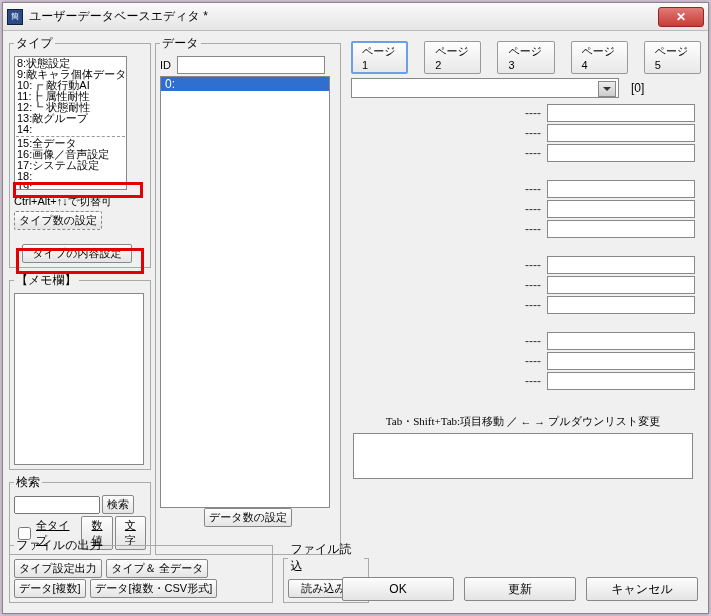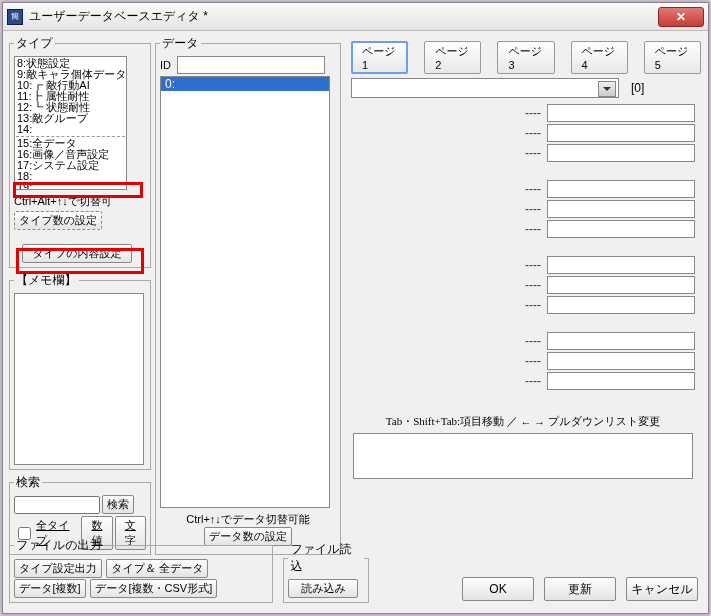--- a/index.html
+++ b/index.html
@@ -45,21 +45,21 @@
 .slot { display: flex; align-items: center; gap: 6px; margin: 2px 0; }
 .slot .dash { width: 190px; text-align: right; font-size: 12px; color: #333; }
 .slot .tf { width: 148px; height: 18px; background: #fff; border: 1px solid #888; }
 .block-gap { height: 14px; }
 .right-hint { font-size: 11px; text-align: center; margin: 24px 0 4px; font-family: Liberation Serif, serif; }
 .big-text { width: 340px; height: 46px; background: #fff; border: 1px solid #888; margin: 0 auto; }
 .bottom-area { position: absolute; left: 6px; bottom: 6px; right: 6px; }
 .out-fs { display: inline-block; vertical-align: bottom; width: 264px; }
 .load-fs { display: inline-block; vertical-align: bottom; width: 86px; margin-left: 6px; }
 .bottom-btns { position: absolute; right: 4px; bottom: 6px; display: flex; gap: 10px; }
-.bottom-btns button { width: 72px; height: 24px; font-size: 12px; text-align: center; }
+.bottom-btns button { width: 112px; height: 24px; font-size: 12px; text-align: center; }
 </style>
 </head>
 <body>
 
 <div class="window">
   <div class="titlebar">
     <div class="icon">簡</div>
     <div class="title">ユーザーデータベースエディタ *</div>
     <div class="closebtn">✕</div>
   </div>
@@ -114,21 +114,20 @@
     <div class="col-mid">
       <fieldset class="data-fs">
         <legend>データ</legend>
         <div style="display:flex; align-items:center; gap:6px;">
           <span class="id-l">ID</span>
           <div class="id-in"></div>
         </div>
         <div class="datalist">
           <div class="sel">0:</div>
         </div>
-        <div class="data-hint">Ctrl+↑↓でデータ切替可能</div>
         <div style="text-align:center;"><button class="smallbtn">データ数の設定</button></div>
       </fieldset>
     </div>
 
     <div class="col-right">
       <div class="tabs" id="tabs">
           <div class="tab active">ページ1</div>
           <div class="tab">ページ2</div>
           <div class="tab">ページ3</div>
           <div class="tab">ページ4</div>

